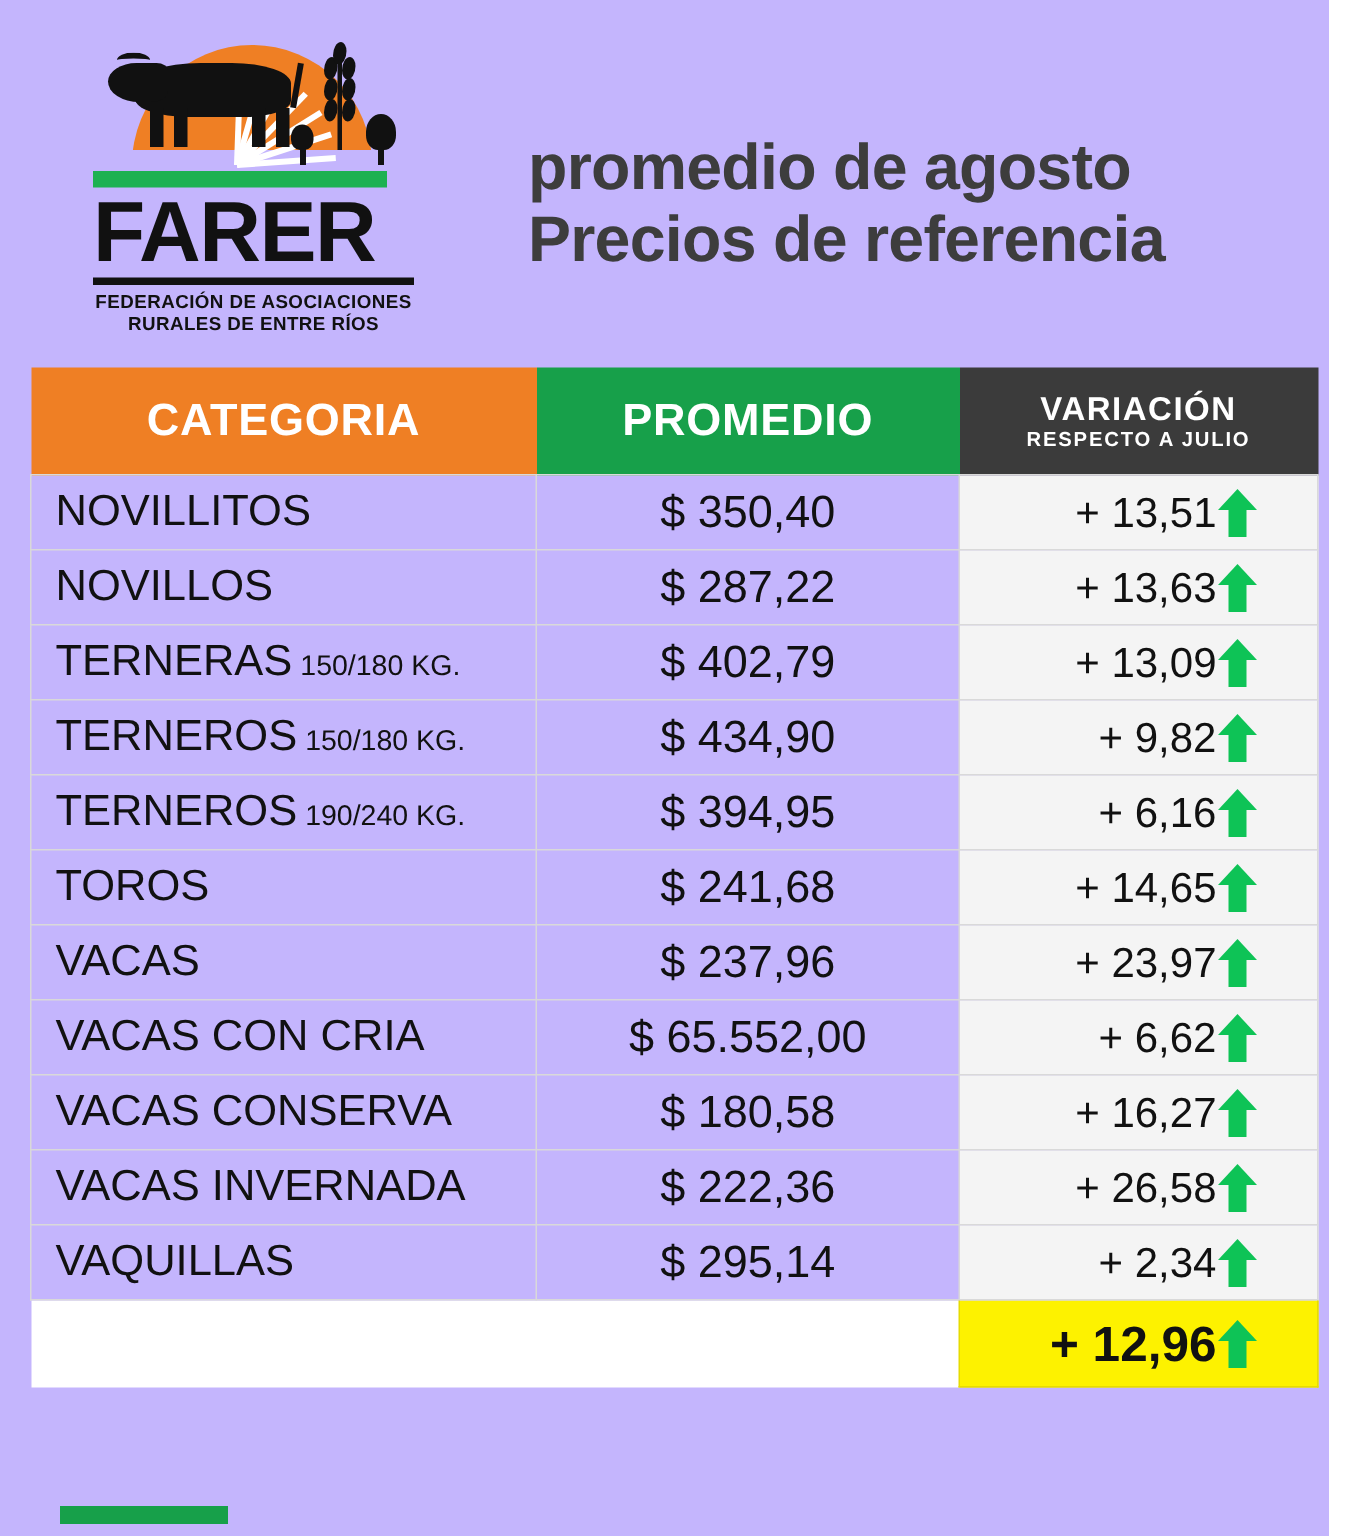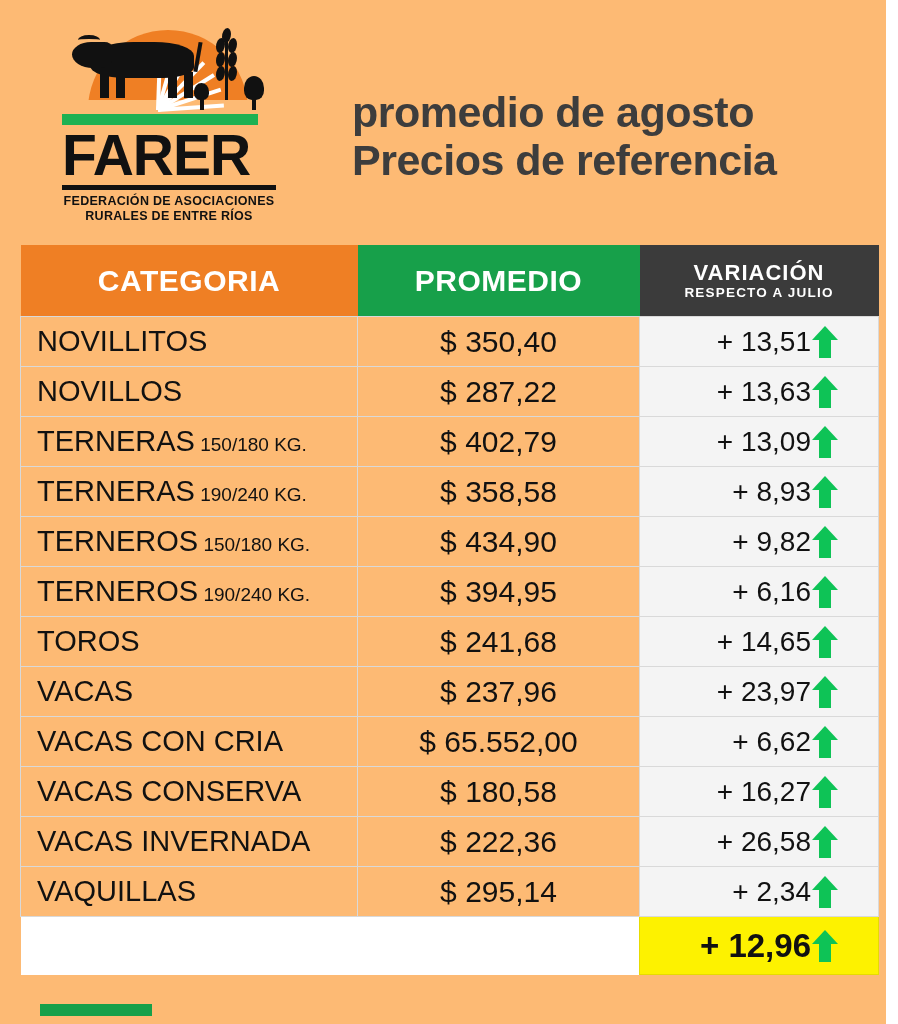--- a/index.html
+++ b/index.html
@@ -6,21 +6,21 @@
   html, body {
     margin: 0;
     padding: 0;
     background: #ffffff;
     font-family: "Liberation Sans", sans-serif;
   }
   #page {
     position: relative;
     width: 886px;
     height: 1024px;
-    background: #fdba74;
+    background: #c4b5fd;
     overflow: hidden;
   }
 
   
   .header {
     display: flex;
     align-items: flex-start;
     padding: 18px 0 0 0;
   }
   .logo-block {
@@ -449,32 +449,20 @@
             <td class="var">
               <div class="var-cell">
                 <span class="var-num">+ 13,09</span>
                 <span class="arrow-up">
                   <i></i>
                 </span>
               </div>
             </td>
           </tr>
           <tr>
-            <td class="cat"><span>TERNERAS</span><span class="kg"> 190/240 KG.</span></td>
-            <td class="prom">$ 358,58</td>
-            <td class="var">
-              <div class="var-cell">
-                <span class="var-num">+ 8,93</span>
-                <span class="arrow-up">
-                  <i></i>
-                </span>
-              </div>
-            </td>
-          </tr>
-          <tr>
             <td class="cat"><span>TERNEROS</span><span class="kg"> 150/180 KG.</span></td>
             <td class="prom">$ 434,90</td>
             <td class="var">
               <div class="var-cell">
                 <span class="var-num">+ 9,82</span>
                 <span class="arrow-up">
                   <i></i>
                 </span>
               </div>
             </td>

